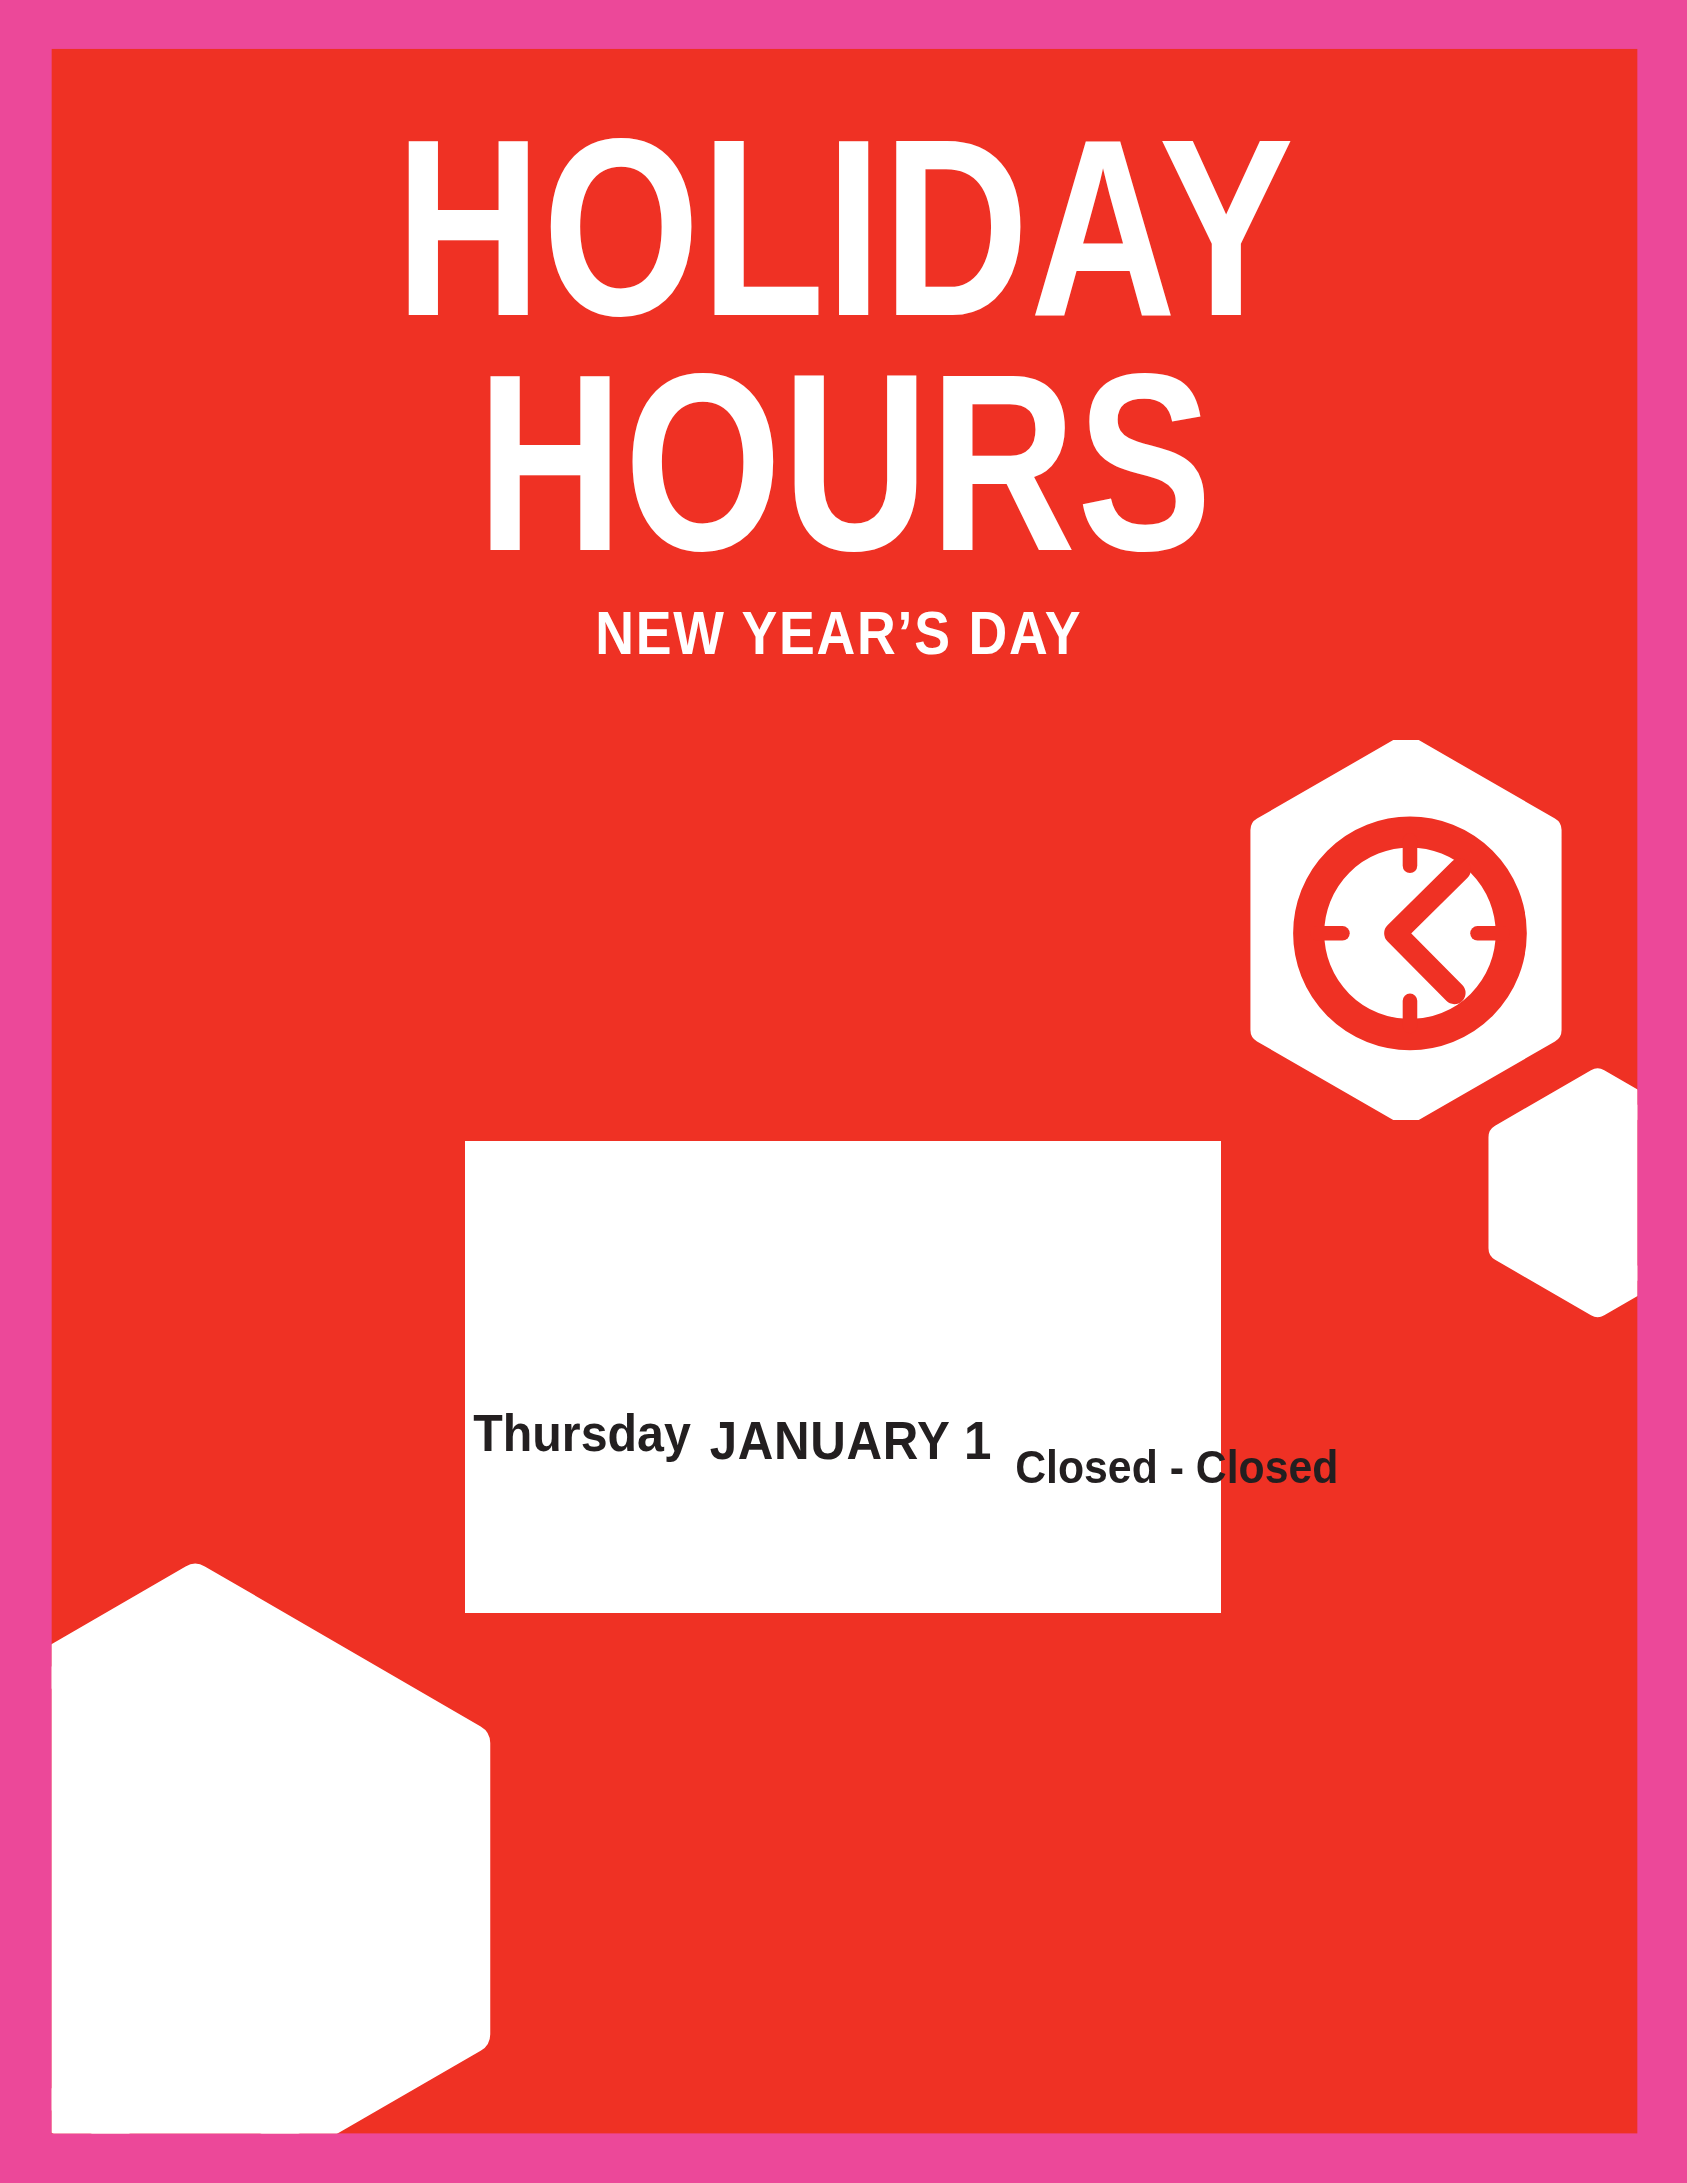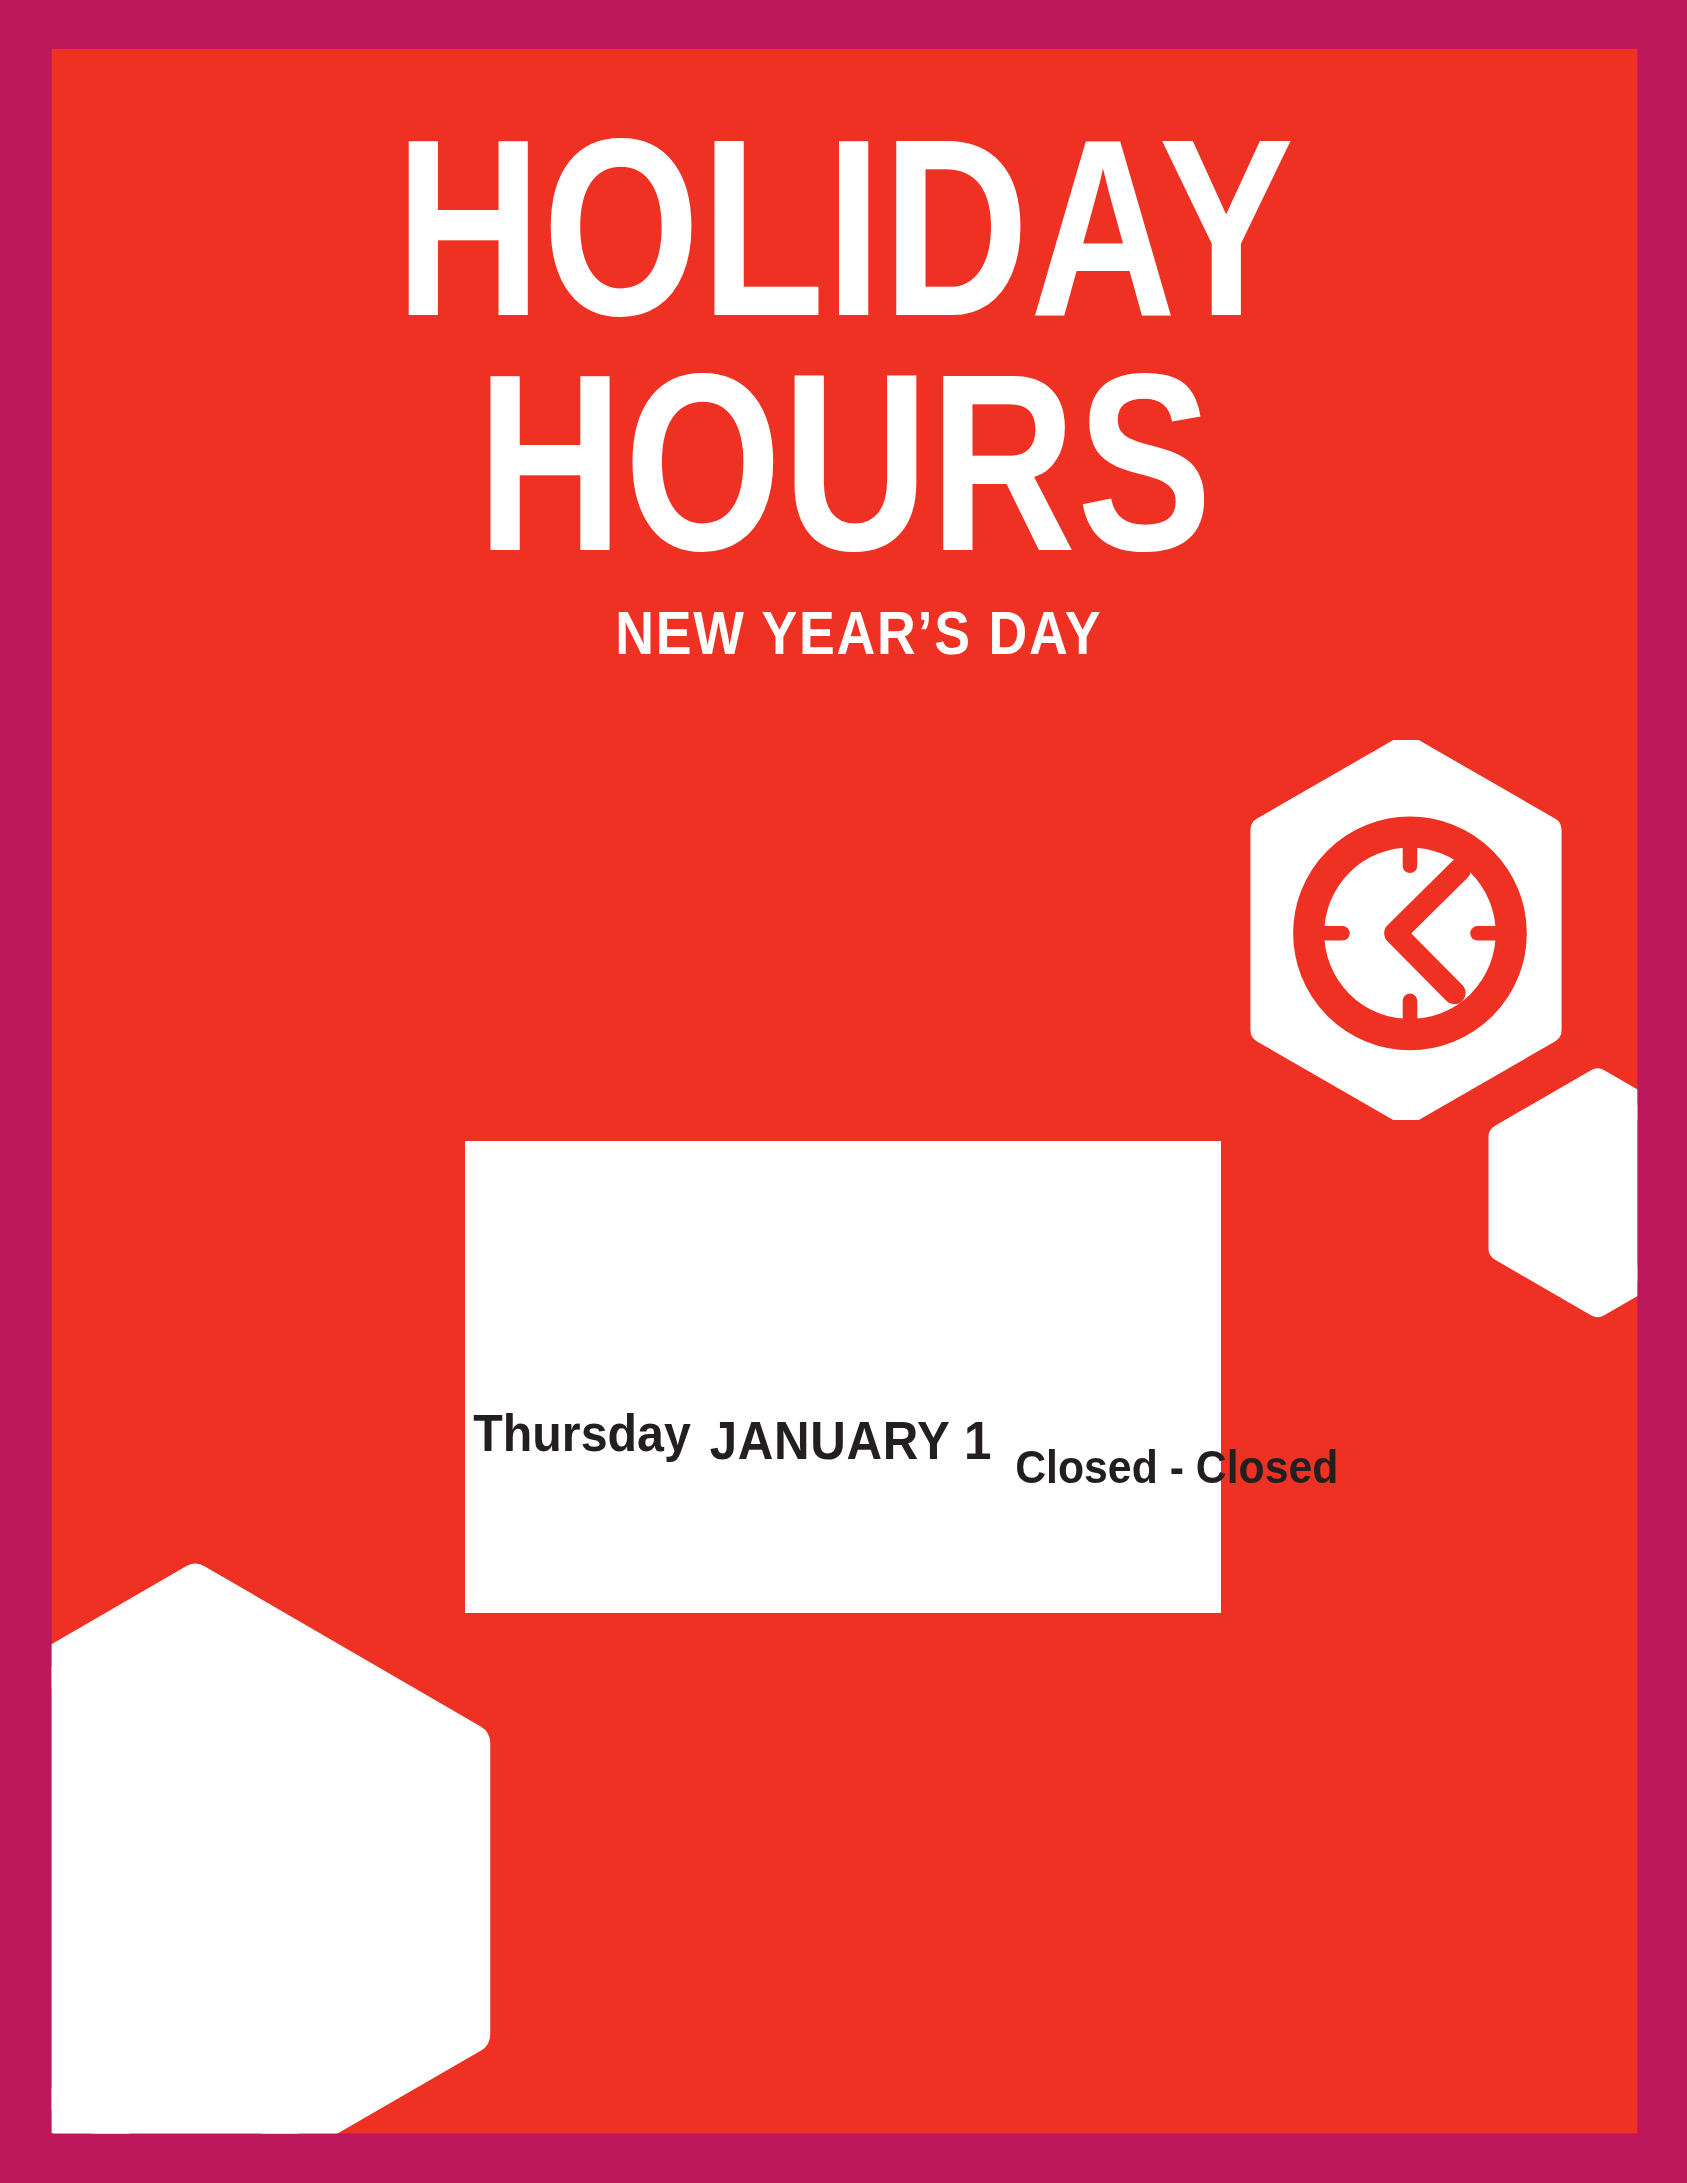--- a/index.html
+++ b/index.html
@@ -14,21 +14,21 @@
     overflow: hidden;
     font-family: "Liberation Sans", sans-serif;
     -webkit-font-smoothing: antialiased;
   }
 
   
   .poster {
     position: relative;
     width: 1687px;
     height: 2183px;
-    background: #be185d;
+    background: #ec4899;
   }
 
   
   .red-panel {
     position: absolute;
     left: 0;
     top: 0;
     width: 1687px;
     height: 2183px;
   }
@@ -58,21 +58,21 @@
     transform: scaleX(0.80);
     transform-origin: center center;
     white-space: nowrap;
   }
   .headline-line.line-2 {
     margin-top: 2.6px;
   }
 
   .subhead {
     position: absolute;
-    left: 66px;
+    left: 46px;
     top: 603px;
     width: 1586px;
     text-align: center;
     z-index: 5;
   }
   .subhead-text {
     display: inline-block;
     color: #ffffff;
     font-family: "Liberation Sans Narrow", "Liberation Sans", sans-serif;
     font-weight: 700;

